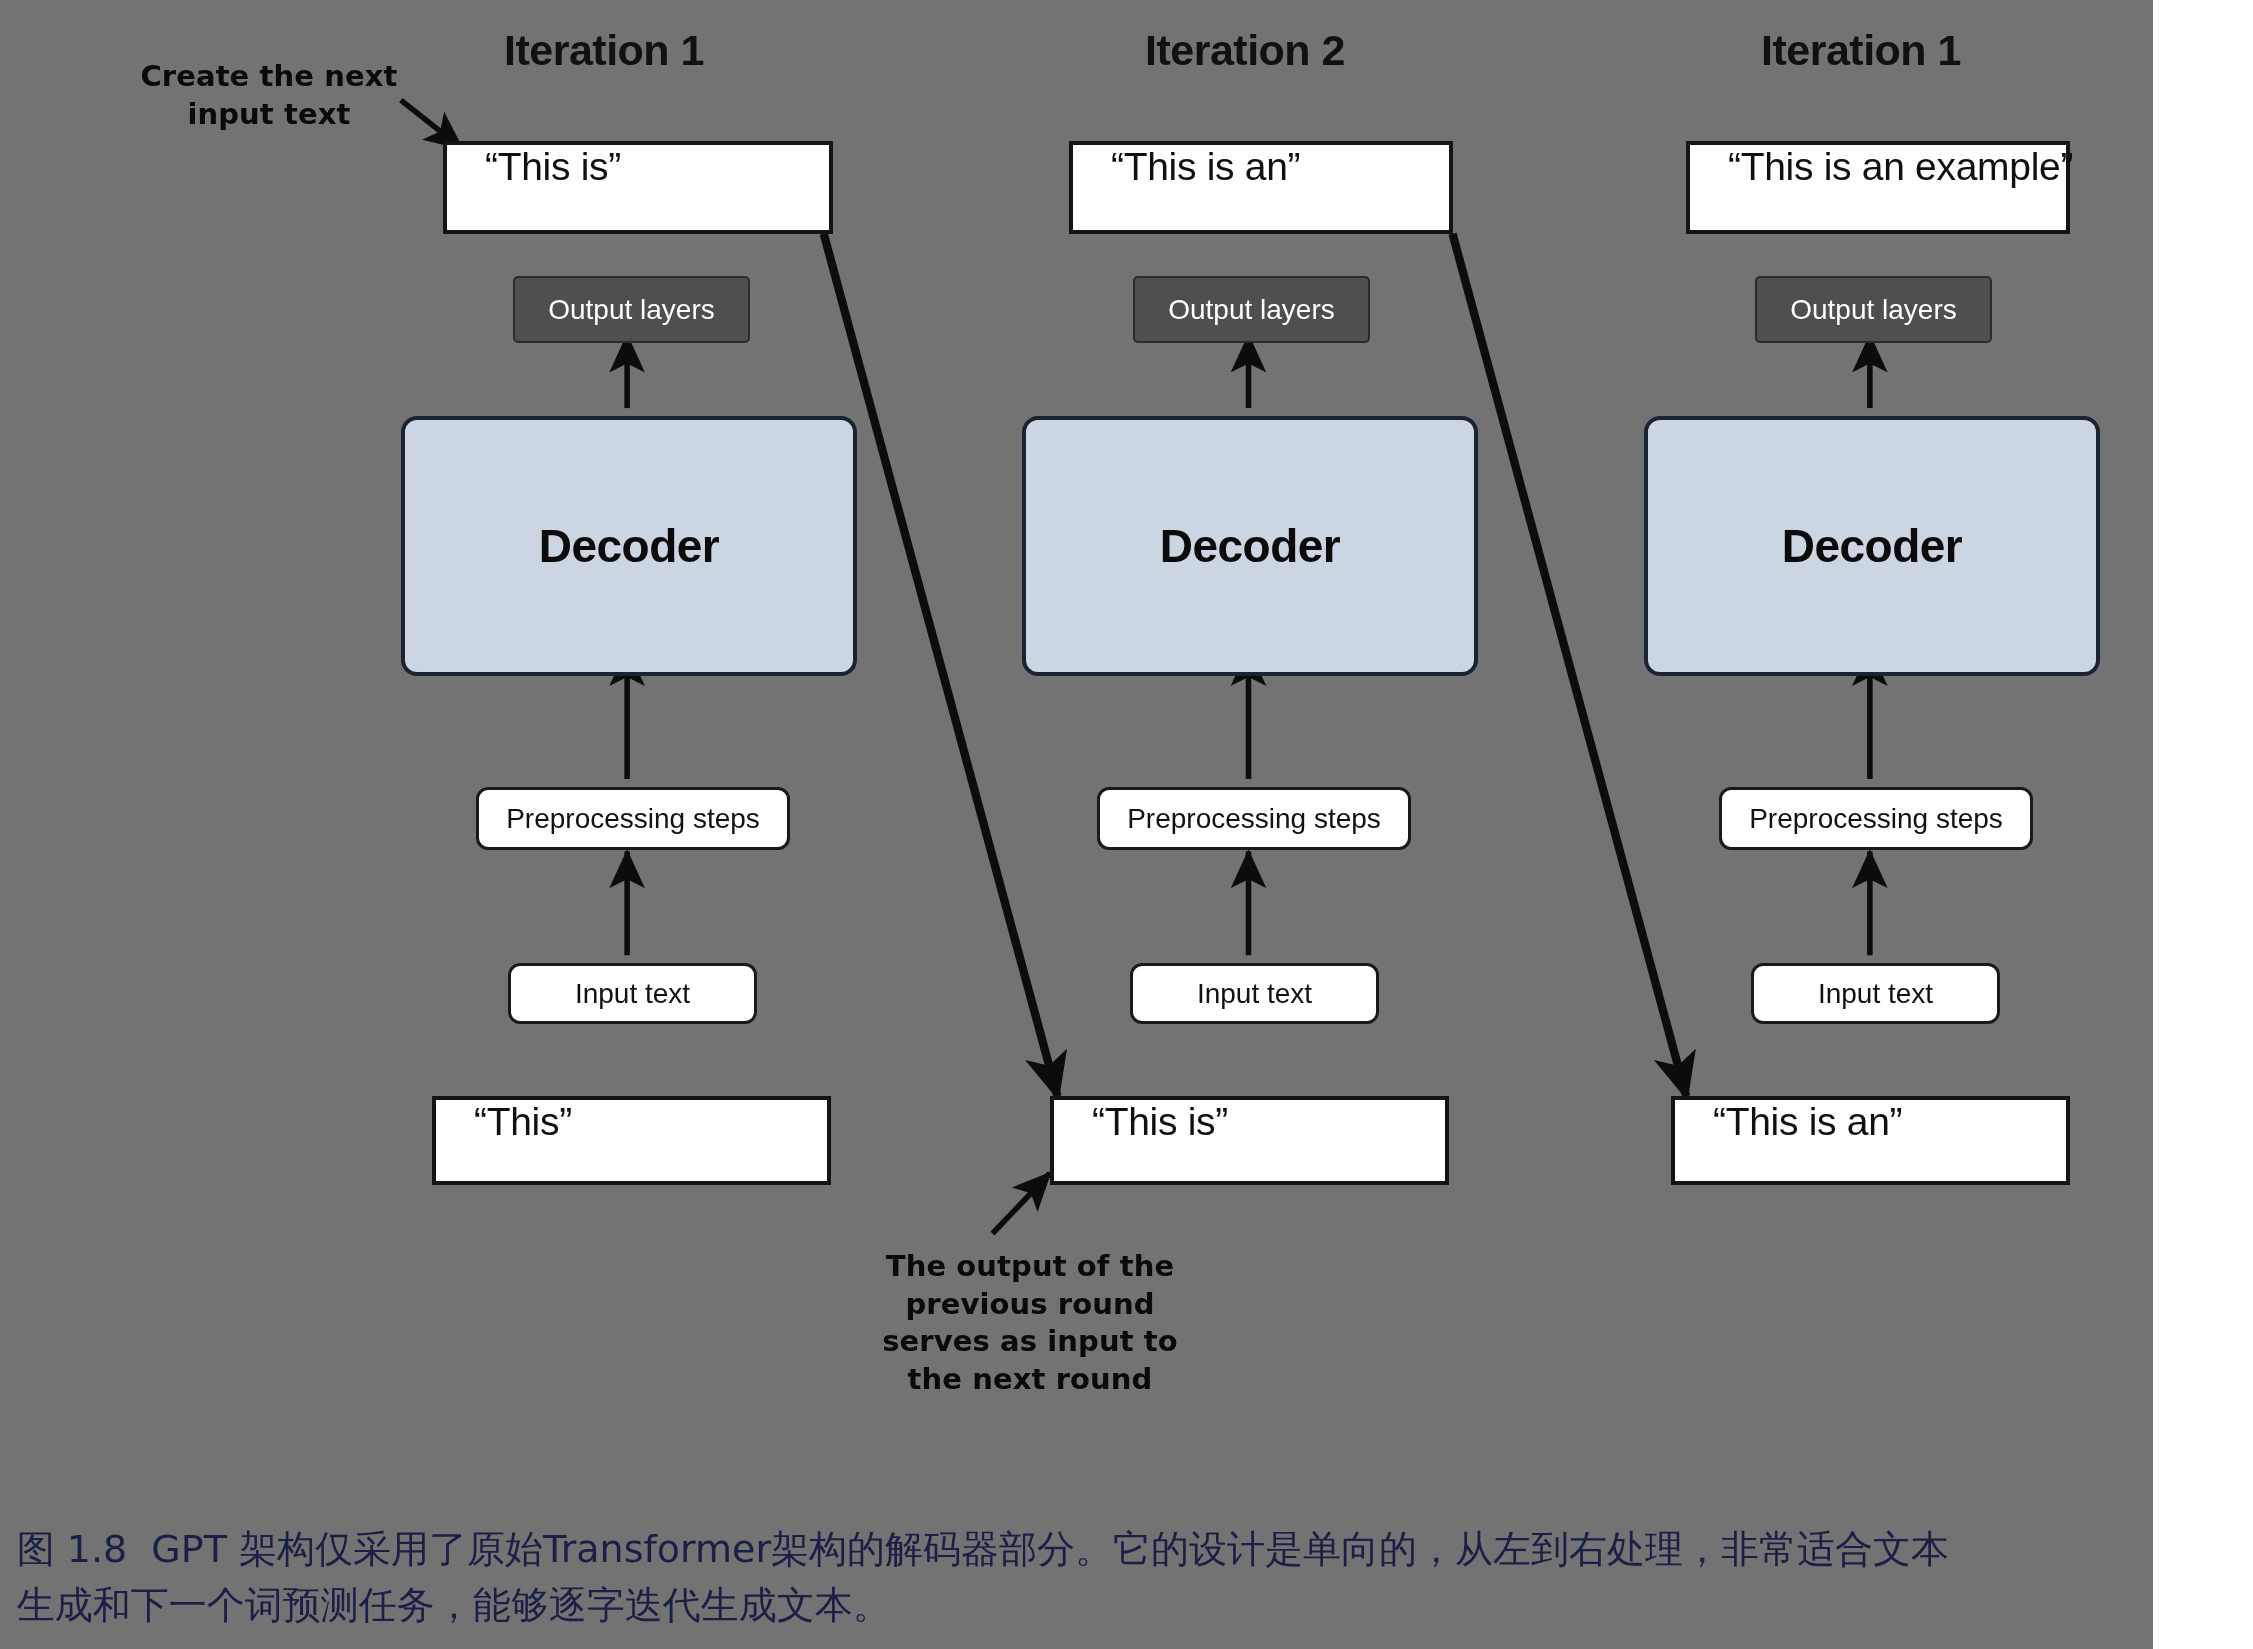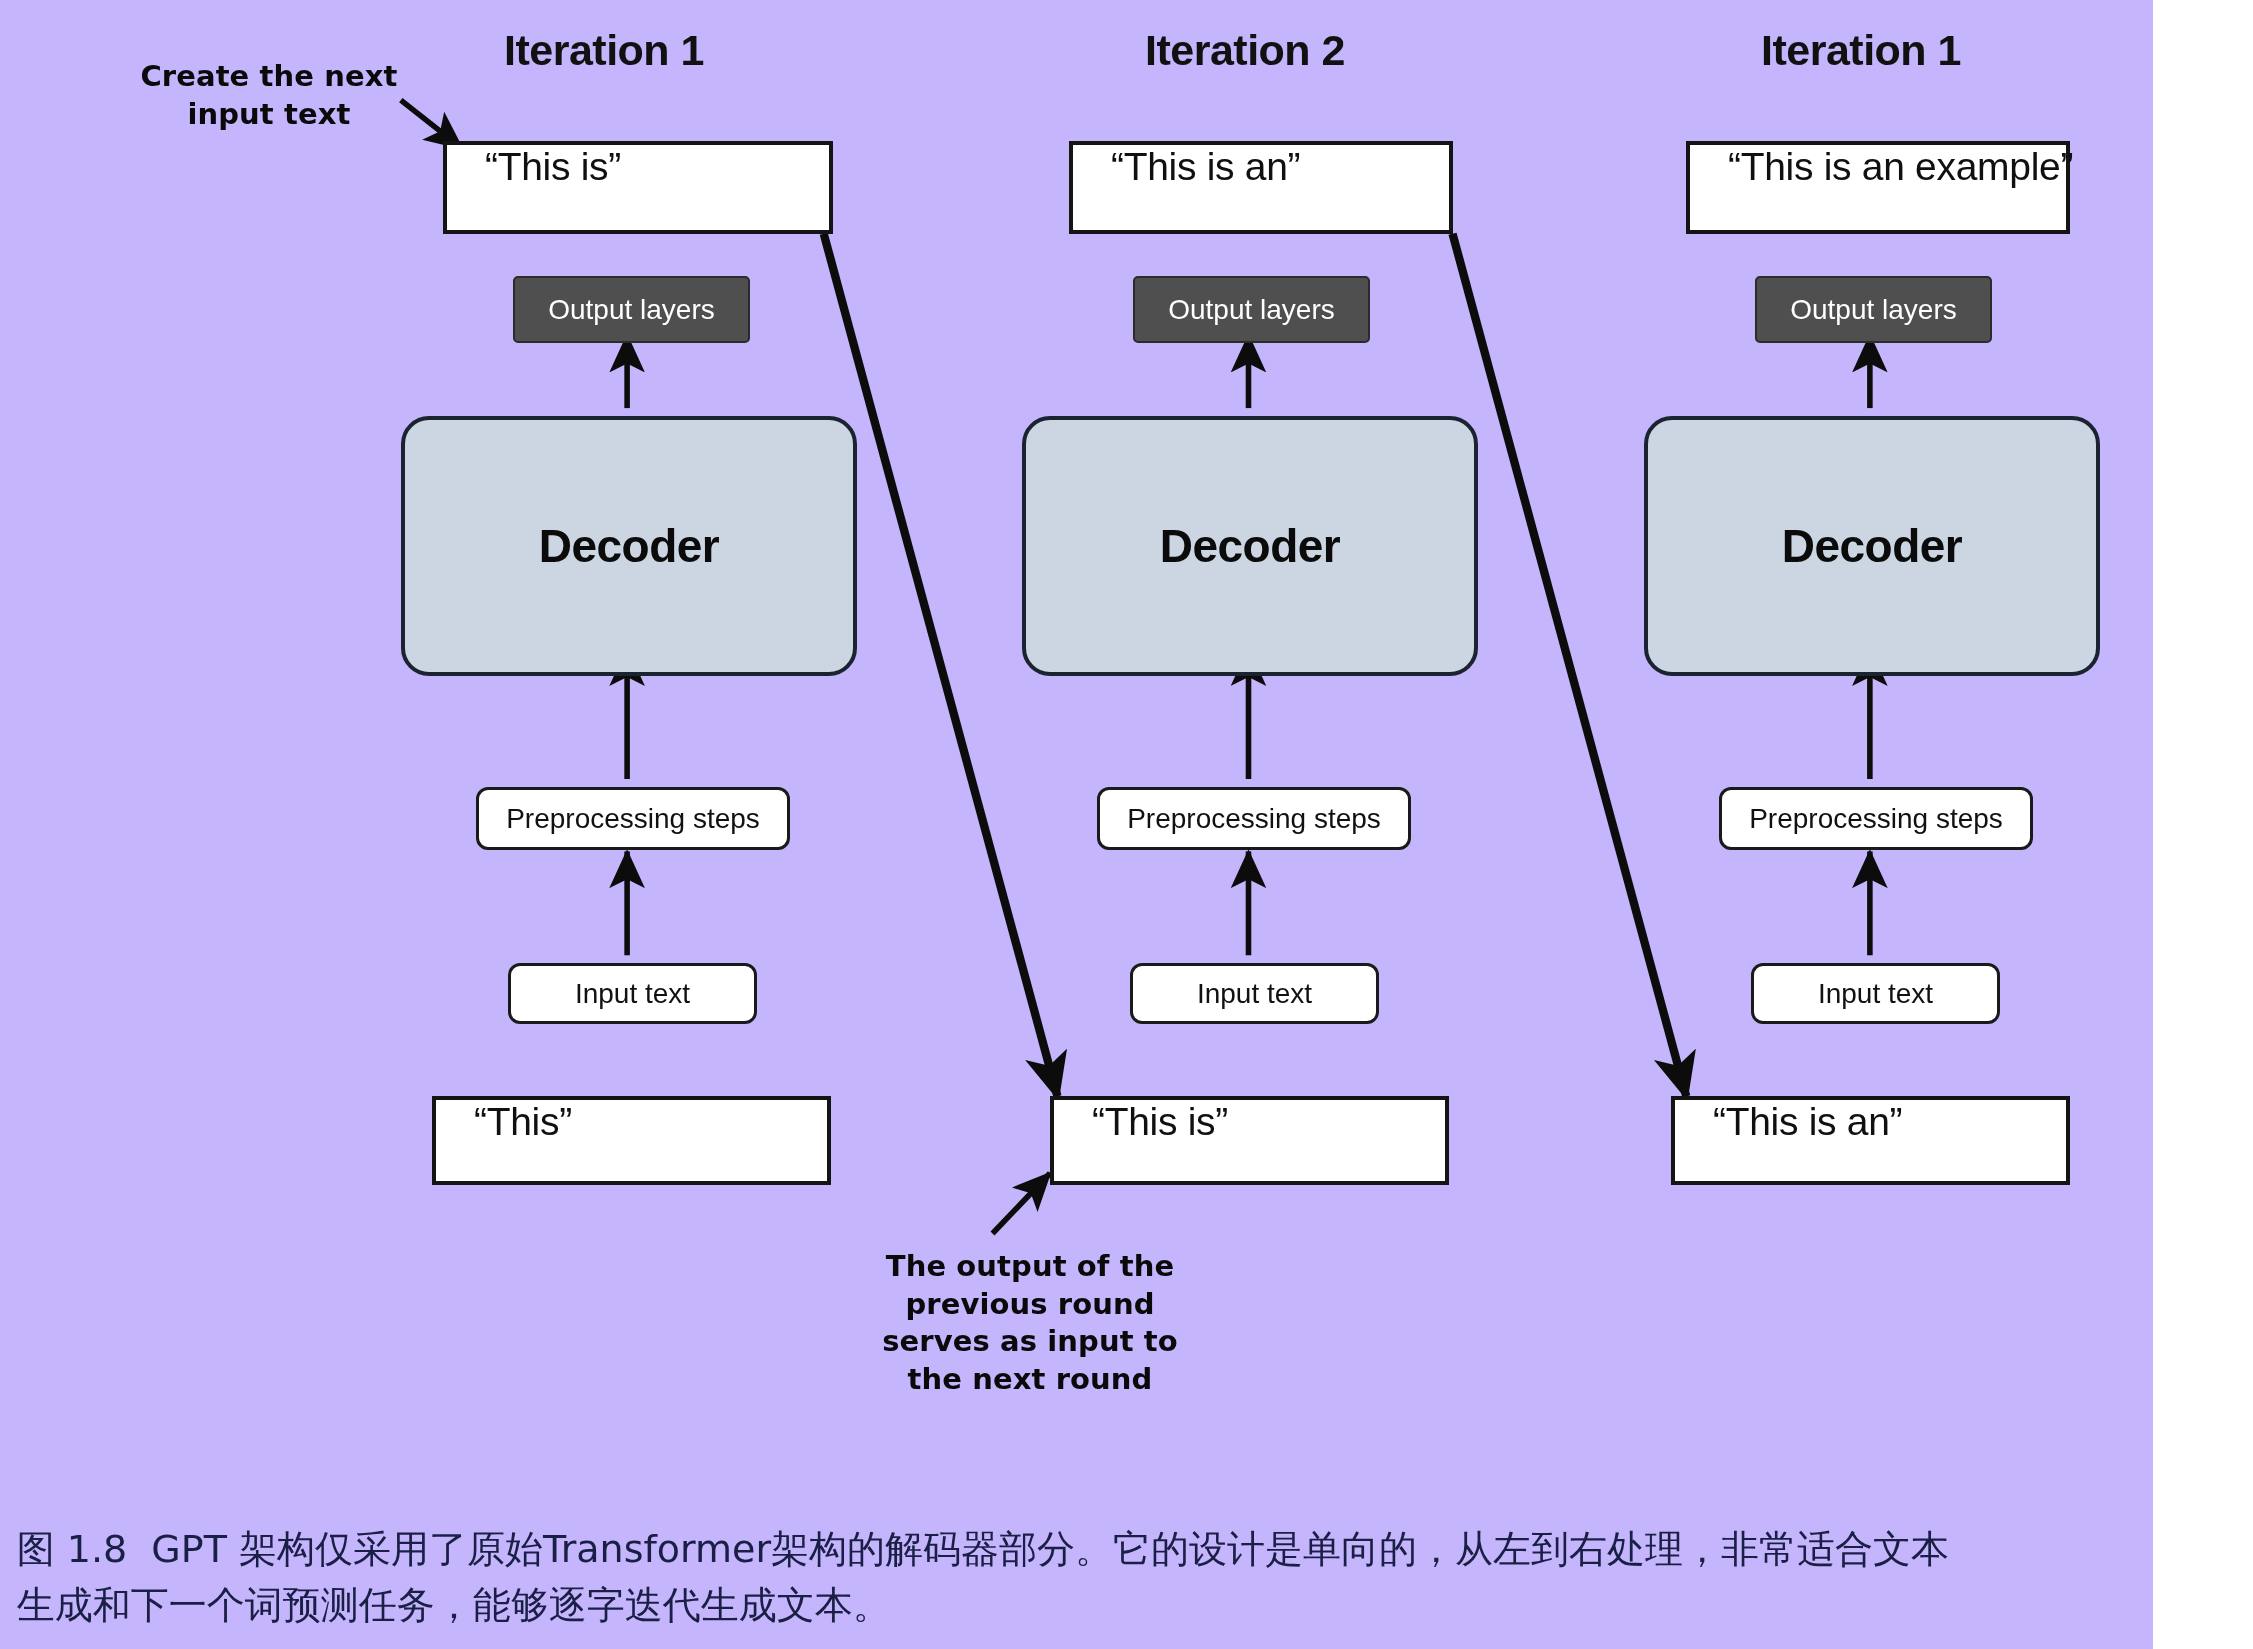--- a/index.html
+++ b/index.html
@@ -7,21 +7,21 @@
     padding: 0;
     background: #ffffff;
   }
   body {
     font-family: "Liberation Sans", "DejaVu Sans", sans-serif;
   }
   #stage {
     position: relative;
     width: 2153px;
     height: 1649px;
-    background: #c4b5fd;
+    background: #737373;
     overflow: hidden;
   }
 
   
   #wires {
     position: absolute;
     left: 0; top: 0;
     width: 2254px;
     height: 1649px;
     pointer-events: none;
@@ -70,21 +70,21 @@
     color: #ffffff;
     white-space: nowrap;
   }
 
   
   .decoder {
     position: absolute;
     box-sizing: border-box;
     background: #ccd6e2;
     border: 4.6px solid #1c2330;
-    border-radius: 28px;
+    border-radius: 16px;
     display: flex;
     align-items: center;
     justify-content: center;
   }
   .decoder span {
     font-size: 46px;
     font-weight: bold;
     color: #0b0b0b;
     letter-spacing: -0.5px;
   }

